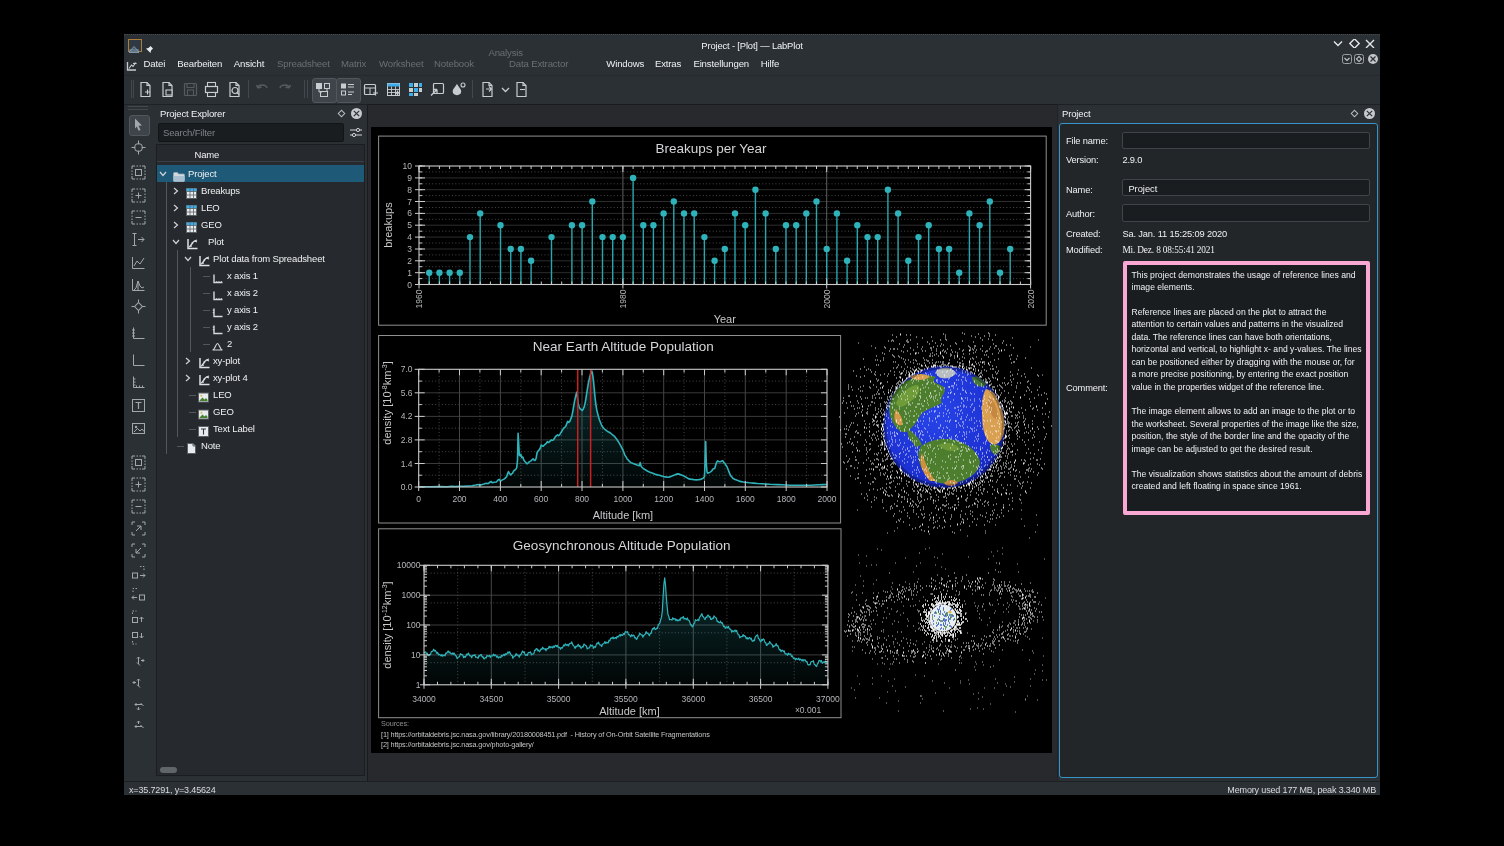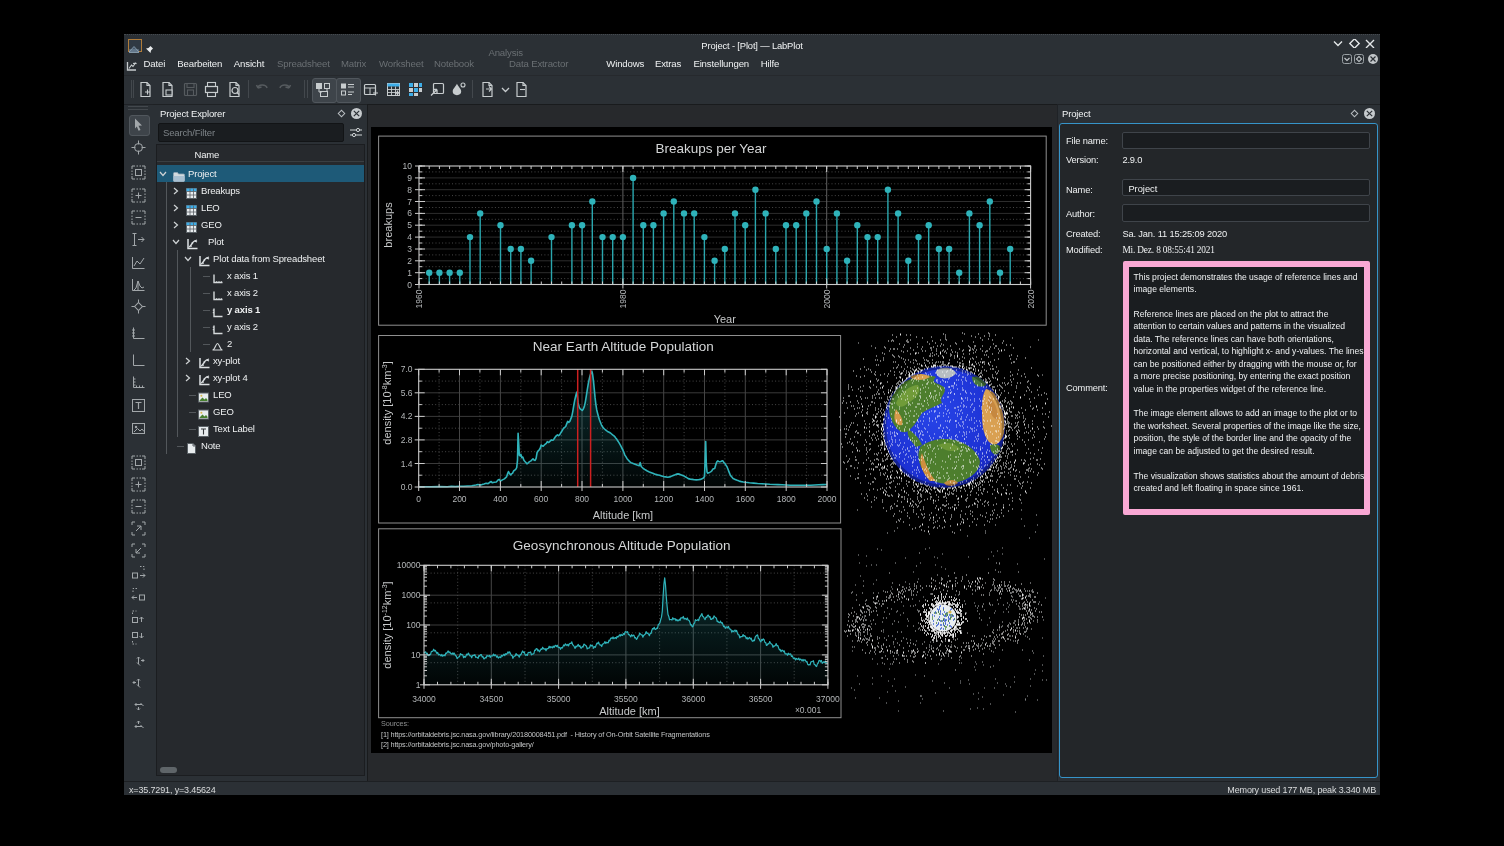--- a/index.html
+++ b/index.html
@@ -349,21 +349,21 @@
       <rect x="6.4" y="8.3" width="1.2" height="1.2" fill="#d5d9db"></rect>
       <rect x="8.8" y="8.3" width="1.2" height="1.2" fill="#d5d9db"></rect>
     </svg></div>
 <div style="position:absolute;left:227px;top:288.3px;font-size:9.5px;color:#eff1f2;white-space:nowrap;line-height:1;letter-spacing:-0.15px;">x axis 2</div>
 <div style="position:absolute;left:202.5px;top:309.5px;width:7px;height:1px;border-top:1px solid #53575b;"></div>
 <div style="position:absolute;left:212px;top:304px"><svg width="11" height="11" viewBox="0 0 11 11">
       <path d="M2 1.5 v8 h8.5" stroke="#d5d9db" stroke-width="1.4" fill="none"></path>
       <rect x="0.8" y="2.6" width="1.2" height="1.2" fill="#d5d9db"></rect>
       <rect x="0.8" y="5" width="1.2" height="1.2" fill="#d5d9db"></rect>
     </svg></div>
-<div style="position:absolute;left:227px;top:305.3px;font-size:9.5px;color:#eff1f2;white-space:nowrap;line-height:1;letter-spacing:-0.15px;font-weight:bold;">y axis 1</div>
+<div style="position:absolute;left:227px;top:305.3px;font-size:9.5px;color:#eff1f2;white-space:nowrap;line-height:1;letter-spacing:-0.15px;">y axis 1</div>
 <div style="position:absolute;left:202.5px;top:326.5px;width:7px;height:1px;border-top:1px solid #53575b;"></div>
 <div style="position:absolute;left:212px;top:321px"><svg width="11" height="11" viewBox="0 0 11 11">
       <path d="M2 1.5 v8 h8.5" stroke="#d5d9db" stroke-width="1.4" fill="none"></path>
       <rect x="0.8" y="2.6" width="1.2" height="1.2" fill="#d5d9db"></rect>
       <rect x="0.8" y="5" width="1.2" height="1.2" fill="#d5d9db"></rect>
     </svg></div>
 <div style="position:absolute;left:227px;top:322.3px;font-size:9.5px;color:#eff1f2;white-space:nowrap;line-height:1;letter-spacing:-0.15px;">y axis 2</div>
 <div style="position:absolute;left:202.5px;top:343.5px;width:7px;height:1px;border-top:1px solid #53575b;"></div>
 <div style="position:absolute;left:212px;top:338px"><svg width="11" height="11" viewBox="0 0 11 11">
       <path d="M0.5 9 C3 9 3.8 2.5 5.5 2.5 C7.2 2.5 8 9 10.5 9 M0.5 9 h10" stroke="#d5d9db" stroke-width="1.1" fill="none"></path>
@@ -433,21 +433,21 @@
 <div style="position:absolute;left:1122.4px;top:132.2px;width:247.9px;height:16.4px;background:#1a1d20;border:1px solid #3f444a;border-radius:2px;box-sizing:border-box;overflow:hidden;">
     <div style="position:absolute;right:3px;top:4px;font-size:9px;color:#f0f2f3;white-space:nowrap;margin-top:43px;">ex/Projekte/labplot/data/examples/General/Space Debris.lml</div>
   </div>
 <div style="position:absolute;left:1122.4px;top:156.2px;font-size:9.3px;color:#eff1f2;white-space:nowrap;line-height:1;letter-spacing:-0.15px;">2.9.0</div>
 <div style="position:absolute;left:1122.4px;top:178.7px;width:247.9px;height:17.5px;background:#1a1d20;border:1px solid #3f444a;border-radius:2px;box-sizing:border-box;">
     <div style="position:absolute;left:5px;top:4px;font-size:9.3px;color:#f0f2f3;">Project</div>
   </div>
 <div style="position:absolute;left:1122.4px;top:204.4px;width:247.9px;height:17.7px;background:#1a1d20;border:1px solid #3f444a;border-radius:2px;box-sizing:border-box;"></div>
 <div style="position:absolute;left:1122.4px;top:230.4px;font-size:9.3px;color:#eff1f2;white-space:nowrap;line-height:1;letter-spacing:-0.15px;">Sa. Jan. 11 15:25:09 2020</div>
 <div style="position:absolute;left:1122.4px;top:245.8px;font-size:9.3px;color:#eff1f2;white-space:nowrap;line-height:1;letter-spacing:-0.15px;font-family:Liberation Serif, serif;">Mi. Dez. 8 08:55:41 2021</div>
-<div style="position:absolute;left:1122.5px;top:260.5px;width:247.8px;height:254.9px;background:#1a1d20;border:6px solid #f9a8d4;border-radius:2px;box-sizing:border-box;">
+<div style="position:absolute;left:1122.5px;top:260.5px;width:247.8px;height:254.9px;background:#1a1d20;border:4px solid #f9a8d4;border-radius:2px;box-sizing:border-box;">
     <div style="position:absolute;left:5px;top:4px;font-size:8.6px;line-height:12.45px;color:#f0f2f3;letter-spacing:0px;">This project demonstrates the usage of reference lines and<br>image elements.<br><br>Reference lines are placed on the plot to attract the<br>attention to certain values and patterns in the visualized<br>data. The reference lines can have both orientations,<br>horizontal and vertical, to highlight x- and y-values. The lines<br>can be positioned either by dragging with the mouse or, for<br>a more precise positioning, by entering the exact position<br>value in the properties widget of the reference line.<br><br>The image element allows to add an image to the plot or to<br>the worksheet. Several properties of the image like the size,<br>position, the style of the border line and the opacity of the<br>image can be adjusted to get the desired result.<br><br>The visualization shows statistics about the amount of debris<br>created and left floating in space since 1961.</div>
   </div>
 <div style="position:absolute;left:124px;top:781px;width:1256px;height:1px;border-top:1px solid #1d2023;"></div>
 <div style="position:absolute;left:129px;top:785.5px;font-size:9px;color:#dadcdd;white-space:nowrap;line-height:1;letter-spacing:-0.15px;">x=35.7291, y=3.45624</div>
 <div style="position:absolute;right:128px;top:785.5px;font-size:9px;color:#dadcdd;white-space:nowrap;line-height:1;letter-spacing:-0.15px;">Memory used 177 MB, peak 3.340 MB</div>
 <svg width="681" height="626" viewBox="0 0 681 626" style="position:absolute;left:371px;top:127px">
     <defs>
       <linearGradient id="gf2" x1="0" y1="242" x2="0" y2="360" gradientUnits="userSpaceOnUse">
         <stop offset="0" stop-color="#2eb2b8" stop-opacity="0.28"></stop>
         <stop offset="1" stop-color="#2eb2b8" stop-opacity="0.03"></stop>

